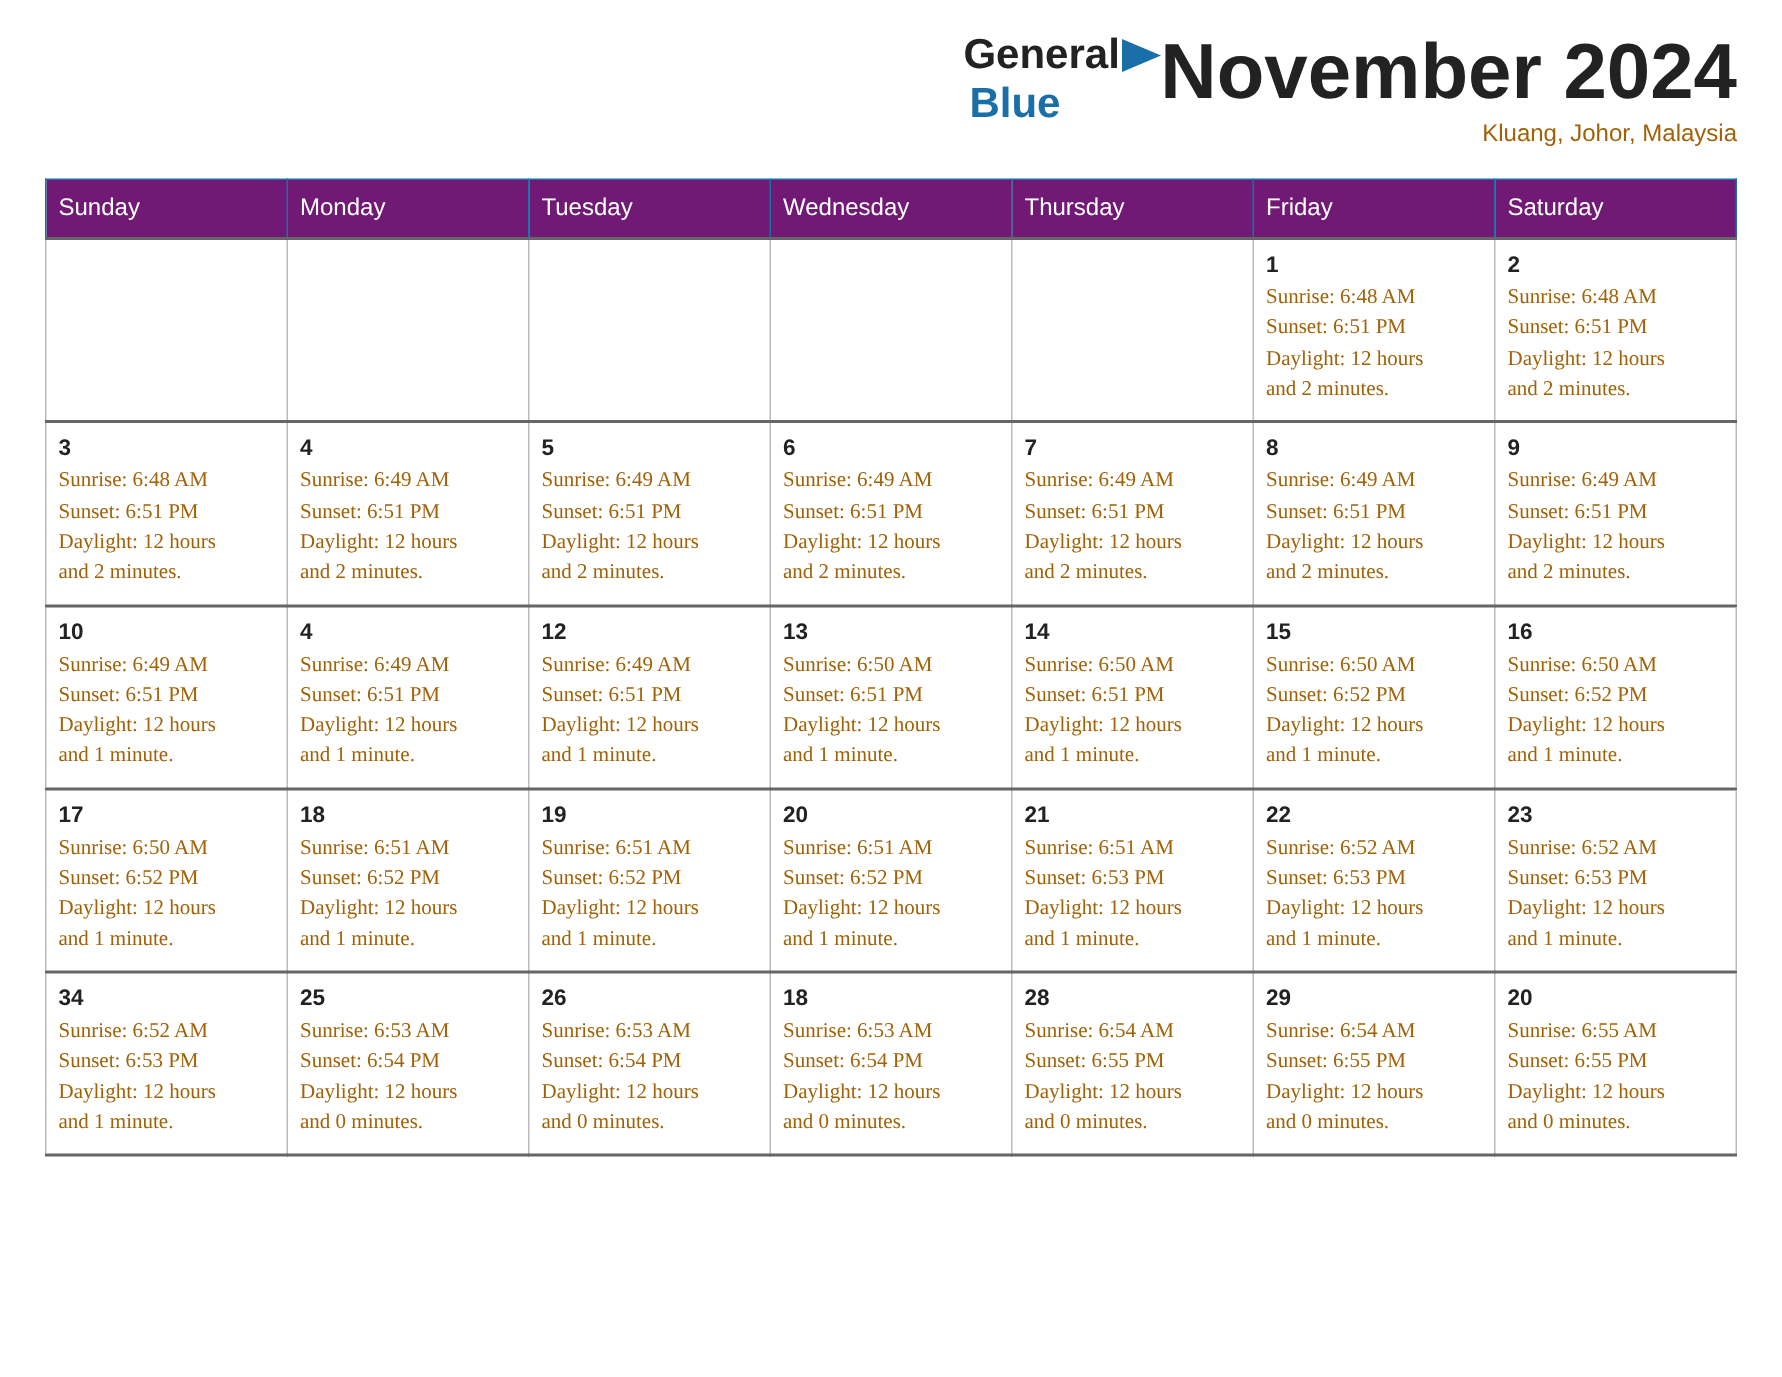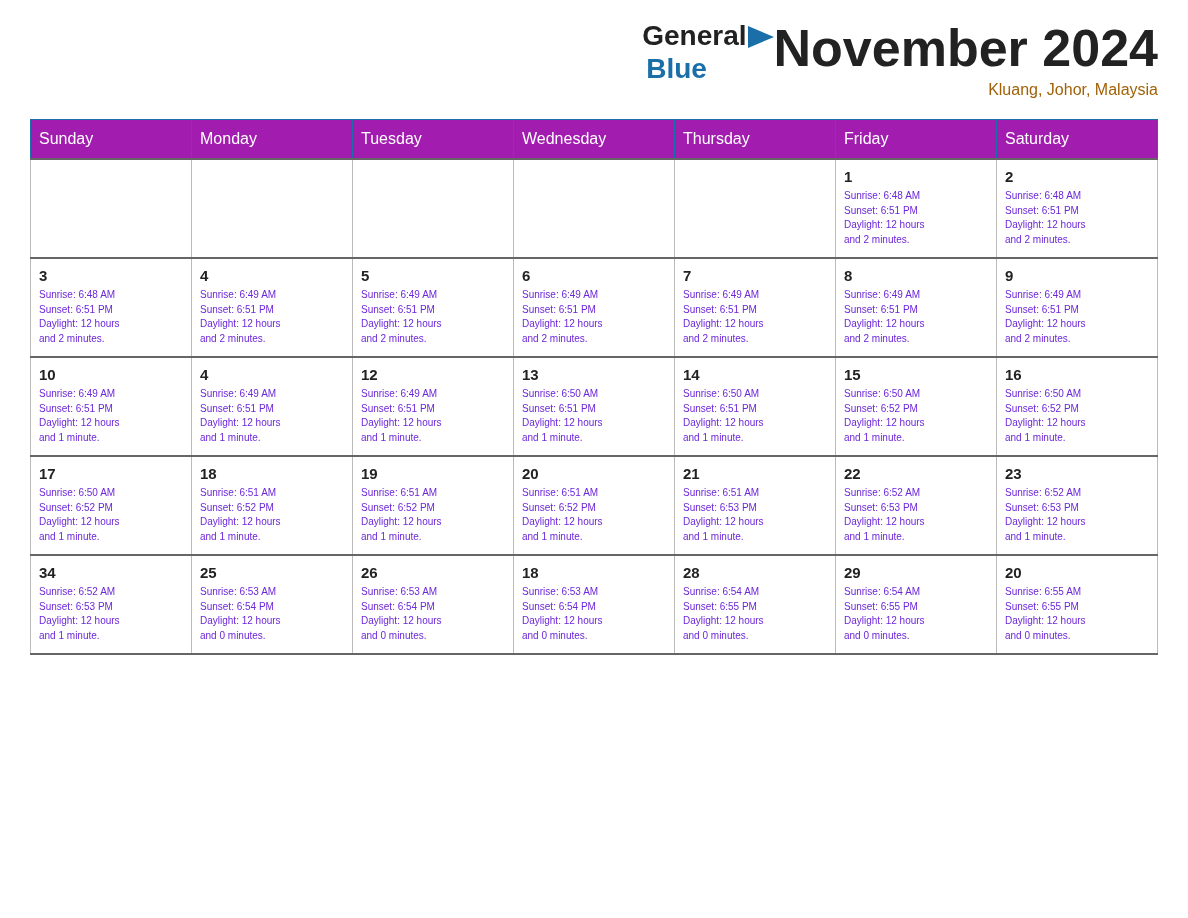--- a/index.html
+++ b/index.html
@@ -33,21 +33,21 @@
       font-size: 16px;
       color: #a16207;
       margin-top: 4px;
     }
     .calendar-table {
       width: 100%;
       border-collapse: collapse;
       border: 1px solid #999;
     }
     .calendar-table th {
-      background-color: #a21caf;
+      background-color: #701a75;
       color: #fff;
       font-size: 16px;
       font-weight: normal;
       padding: 10px 8px;
       text-align: left;
       border: 1px solid #1a6fa8;
     }
     .calendar-table td {
       vertical-align: top;
       padding: 8px 8px 10px 8px;
@@ -62,23 +62,24 @@
       border-bottom: 2px solid #666;
     }
     .day-num {
       font-size: 15px;
       font-weight: bold;
       color: #222;
       display: block;
       margin-bottom: 4px;
     }
     .day-info {
-      font-size: 10px;
-      color: #6d28d9;
+      font-size: 14px;
+      color: #a16207;
       line-height: 1.45;
+      font-family: Liberation Serif, serif;
     }
     .empty-cell {
       background: #f9f9f9;
     }
   </style>
 </head>
 <body>
 
 <div class="header-area">
   <div class="logo-area">

